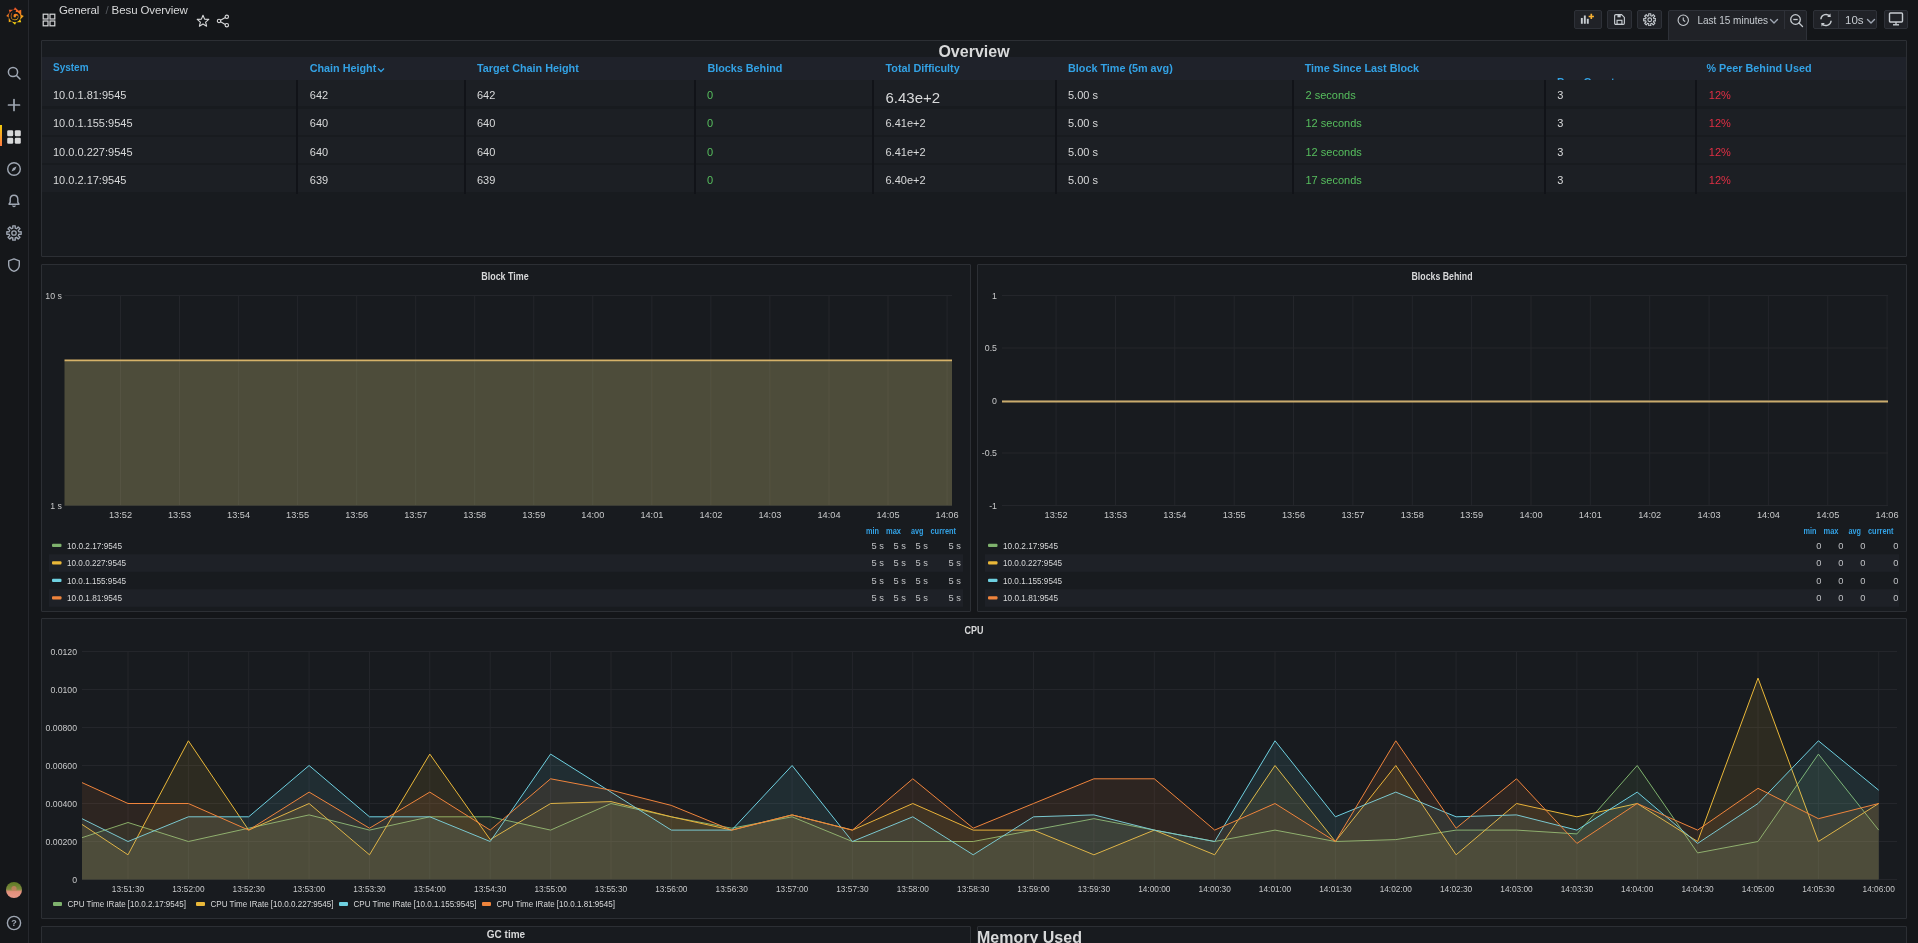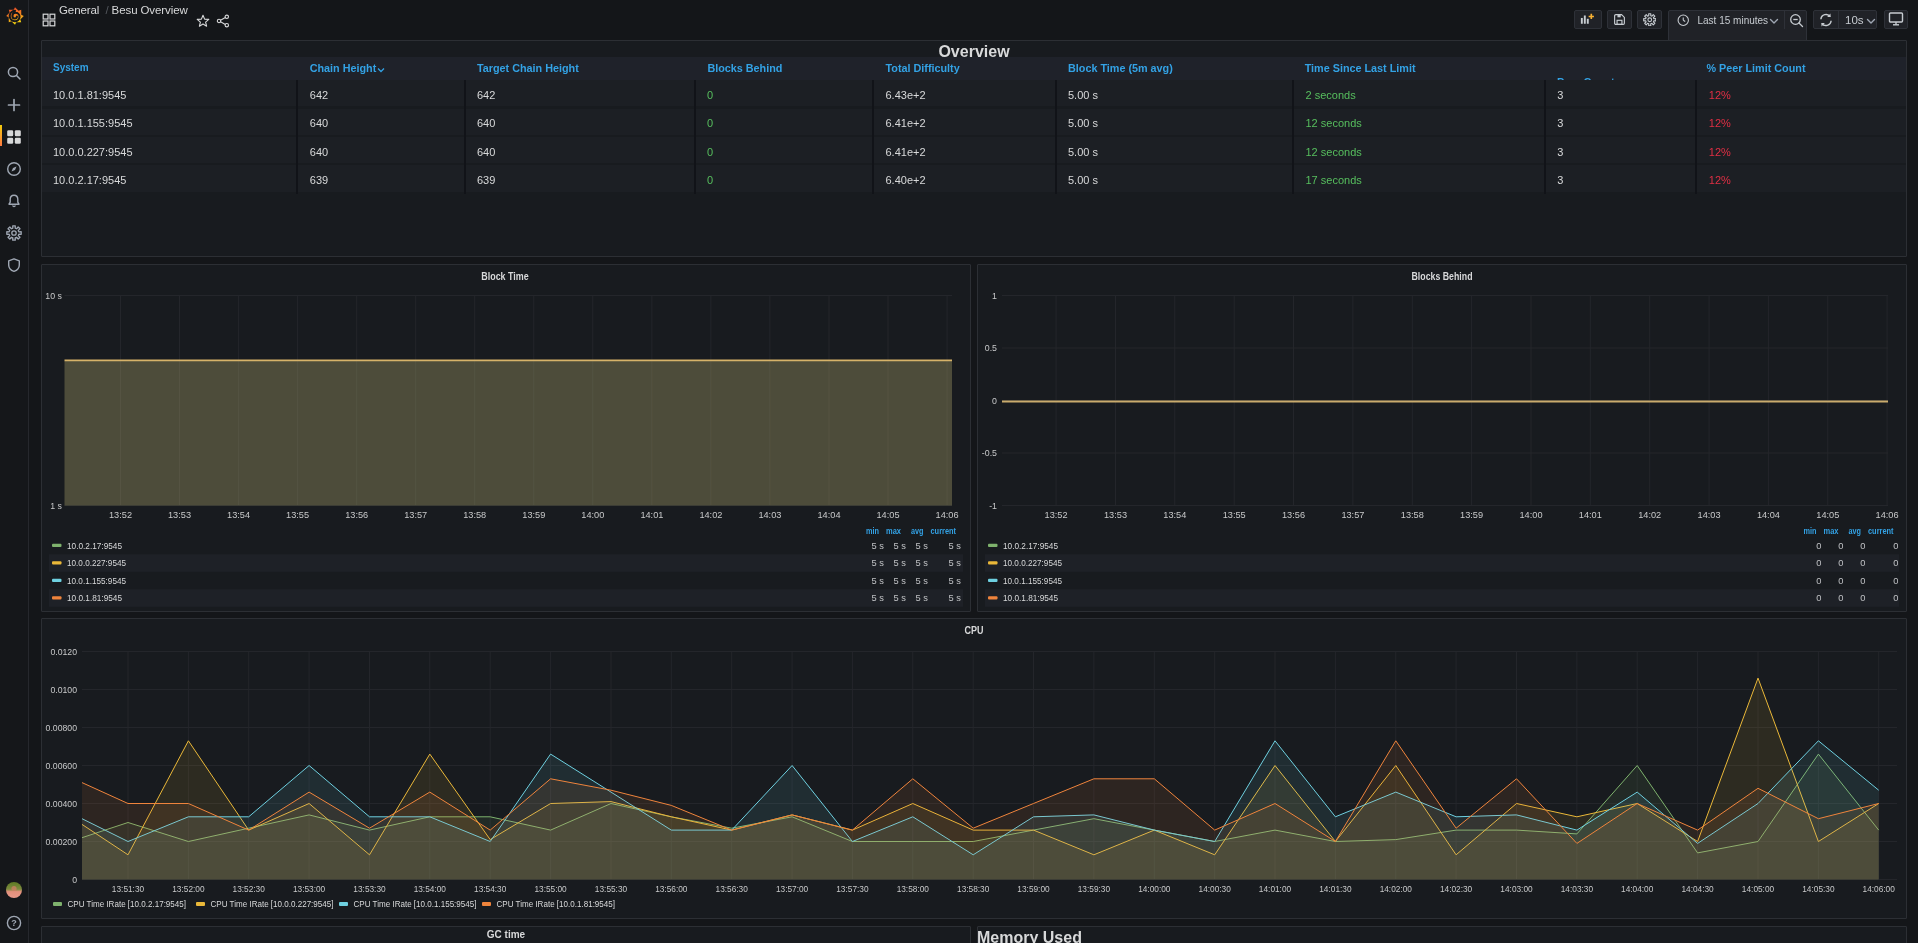--- a/index.html
+++ b/index.html
@@ -184,23 +184,23 @@
   </div>
 <div class="panel" style="left:41px;top:40px;width:1866px;height:217px">
     <div style="position:absolute;left:0;right:0;top:3px;text-align:center;font-size:16px;font-weight:bold;color:#d8d9da">Overview</div>
     <div style="position:absolute;left:1px;right:1px;top:17px;height:23px;background:#1f222a"></div>
     <span style="position:absolute;left:12px;top:22px;font-size:10px;font-weight:bold;color:#33a2e5;white-space:nowrap">System</span>
     <span style="position:absolute;left:268.7px;top:22px;font-size:10.8px;font-weight:bold;color:#33a2e5;white-space:nowrap">Chain Height</span>
     <span style="position:absolute;left:436px;top:22px;font-size:10.8px;font-weight:bold;color:#33a2e5;white-space:nowrap">Target Chain Height</span>
     <span style="position:absolute;left:666.4px;top:22px;font-size:10.8px;font-weight:bold;color:#33a2e5;white-space:nowrap">Blocks Behind</span>
     <span style="position:absolute;left:844.5px;top:22px;font-size:10.8px;font-weight:bold;color:#33a2e5;white-space:nowrap">Total Difficulty</span>
     <span style="position:absolute;left:1027px;top:22px;font-size:10.8px;font-weight:bold;color:#33a2e5;white-space:nowrap">Block Time (5m avg)</span>
-    <span style="position:absolute;left:1263.7px;top:22px;font-size:10.8px;font-weight:bold;color:#33a2e5;white-space:nowrap">Time Since Last Limit</span>
+    <span style="position:absolute;left:1263.7px;top:22px;font-size:10.8px;font-weight:bold;color:#33a2e5;white-space:nowrap">Time Since Last Block</span>
     <span style="position:absolute;left:1516px;top:36px;font-size:10.8px;font-weight:bold;color:#33a2e5;white-space:nowrap">Peer Count</span>
-    <span style="position:absolute;left:1665.5px;top:22px;font-size:10.8px;font-weight:bold;color:#33a2e5;white-space:nowrap">% Peer Limit Count</span>
+    <span style="position:absolute;left:1665.5px;top:22px;font-size:10.8px;font-weight:bold;color:#33a2e5;white-space:nowrap">% Peer Behind Used</span>
     <div style="position:absolute;left:336px;top:26.5px;width:8px;height:6px">
       <svg width="8" height="6" viewBox="0 0 8 6">
         <path d="M1 1.5 L4 4.5 L7 1.5" fill="none" stroke="#33a2e5" stroke-width="1.3"></path>
       </svg>
     </div>
     <div style="position:absolute;left:1px;right:1px;top:40.0px;height:26.4px;background:#1c1f24"></div>
     <div style="position:absolute;left:1px;right:1px;top:68.5px;height:26.4px;background:#1c1f24"></div>
     <div style="position:absolute;left:1px;right:1px;top:96.9px;height:26.4px;background:#1c1f24"></div>
     <div style="position:absolute;left:1px;right:1px;top:125.3px;height:26.4px;background:#1c1f24"></div>
     <div style="position:absolute;left:255.3px;top:40.0px;width:2px;height:113.8px;background:#111318"></div>
@@ -208,21 +208,21 @@
     <div style="position:absolute;left:652.5px;top:40.0px;width:2px;height:113.8px;background:#111318"></div>
     <div style="position:absolute;left:831px;top:40.0px;width:2px;height:113.8px;background:#111318"></div>
     <div style="position:absolute;left:1013.5px;top:40.0px;width:2px;height:113.8px;background:#111318"></div>
     <div style="position:absolute;left:1251px;top:40.0px;width:2px;height:113.8px;background:#111318"></div>
     <div style="position:absolute;left:1502.8px;top:40.0px;width:2px;height:113.8px;background:#111318"></div>
     <div style="position:absolute;left:1654.3px;top:40.0px;width:2px;height:113.8px;background:#111318"></div>
     <span style="position:absolute;left:12px;top:48.7px;font-size:11px;color:#d8d9da;white-space:nowrap">10.0.1.81:9545</span>
     <span style="position:absolute;left:268.8px;top:48.7px;font-size:11px;color:#d8d9da;white-space:nowrap">642</span>
     <span style="position:absolute;left:436.0px;top:48.7px;font-size:11px;color:#d8d9da;white-space:nowrap">642</span>
     <span style="position:absolute;left:666.0px;top:48.7px;font-size:11px;color:#57bf5e;white-space:nowrap">0</span>
-    <span style="position:absolute;left:844.5px;top:48.7px;font-size:11px;color:#d8d9da;white-space:nowrap">6.43e+2</span>
+    <span style="position:absolute;left:844.5px;top:48.7px;font-size:15px;color:#d8d9da;white-space:nowrap">6.43e+2</span>
     <span style="position:absolute;left:1027.0px;top:48.7px;font-size:11px;color:#d8d9da;white-space:nowrap">5.00 s</span>
     <span style="position:absolute;left:1264.5px;top:48.7px;font-size:11px;color:#57bf5e;white-space:nowrap">2 seconds</span>
     <span style="position:absolute;left:1516.3px;top:48.7px;font-size:11px;color:#d8d9da;white-space:nowrap">3</span>
     <span style="position:absolute;left:1667.8px;top:48.7px;font-size:11px;color:#e02f44;white-space:nowrap">12%</span>
     <span style="position:absolute;left:12px;top:77.2px;font-size:11px;color:#d8d9da;white-space:nowrap">10.0.1.155:9545</span>
     <span style="position:absolute;left:268.8px;top:77.2px;font-size:11px;color:#d8d9da;white-space:nowrap">640</span>
     <span style="position:absolute;left:436.0px;top:77.2px;font-size:11px;color:#d8d9da;white-space:nowrap">640</span>
     <span style="position:absolute;left:666.0px;top:77.2px;font-size:11px;color:#57bf5e;white-space:nowrap">0</span>
     <span style="position:absolute;left:844.5px;top:77.2px;font-size:11px;color:#d8d9da;white-space:nowrap">6.41e+2</span>
     <span style="position:absolute;left:1027.0px;top:77.2px;font-size:11px;color:#d8d9da;white-space:nowrap">5.00 s</span>

